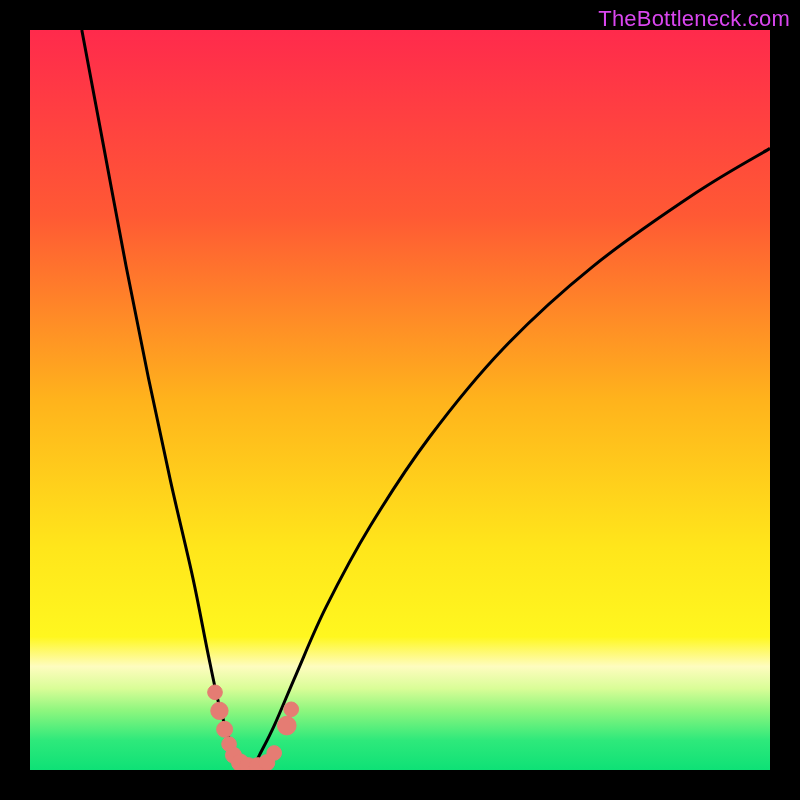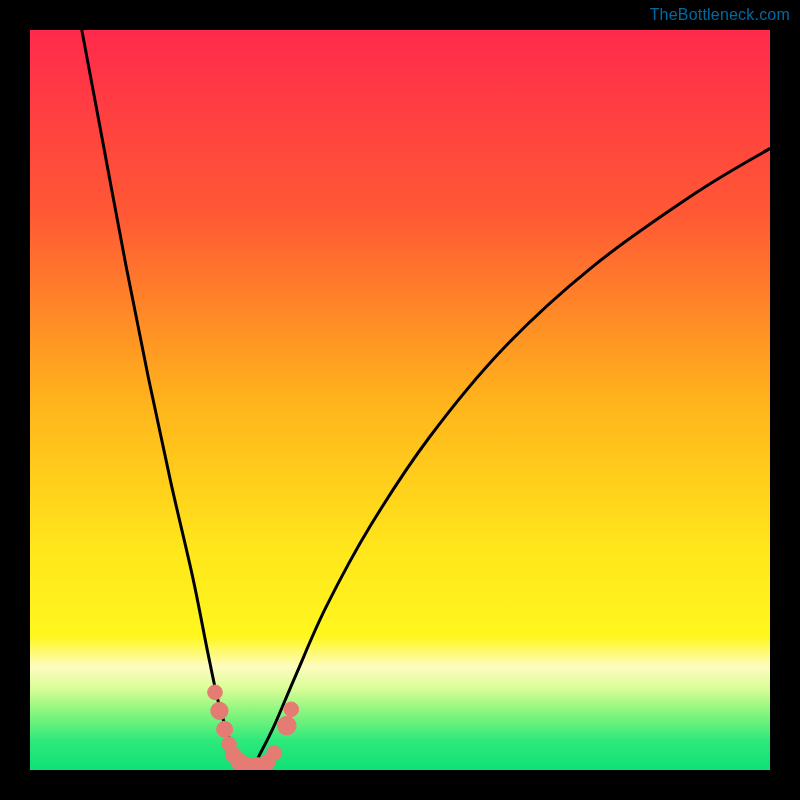--- a/index.html
+++ b/index.html
@@ -28,22 +28,22 @@
   }
   .gradient {
     position: absolute;
     inset: 0;
   }
   .watermark {
     position: absolute;
     top: 6px;
     right: 10px;
     font-family: Arial, Helvetica, sans-serif;
-    font-size: 16px;
-    color: #0369a1;
+    font-size: 22px;
+    color: #d946ef;
     letter-spacing: 0.2px;
     user-select: none;
   }
   svg.curves {
     position: absolute;
     inset: 0;
     width: 100%;
     height: 100%;
   }
   .curve-path {

